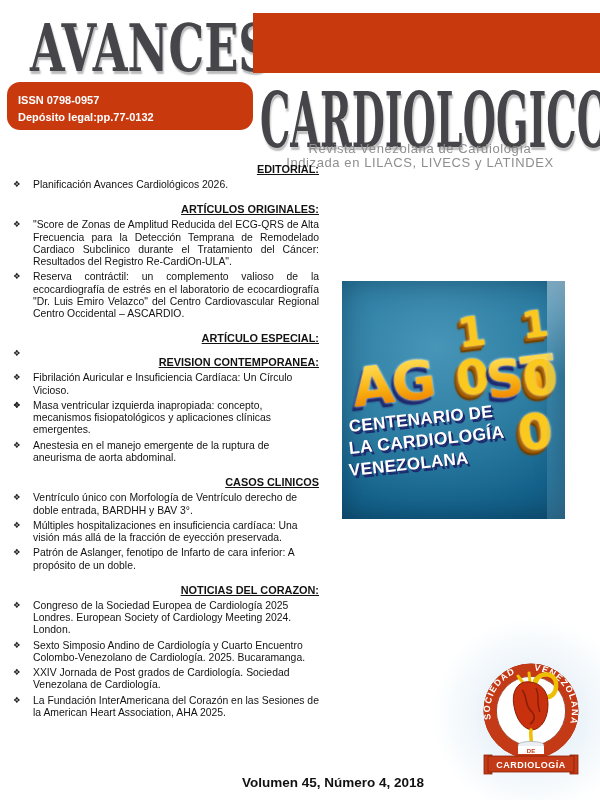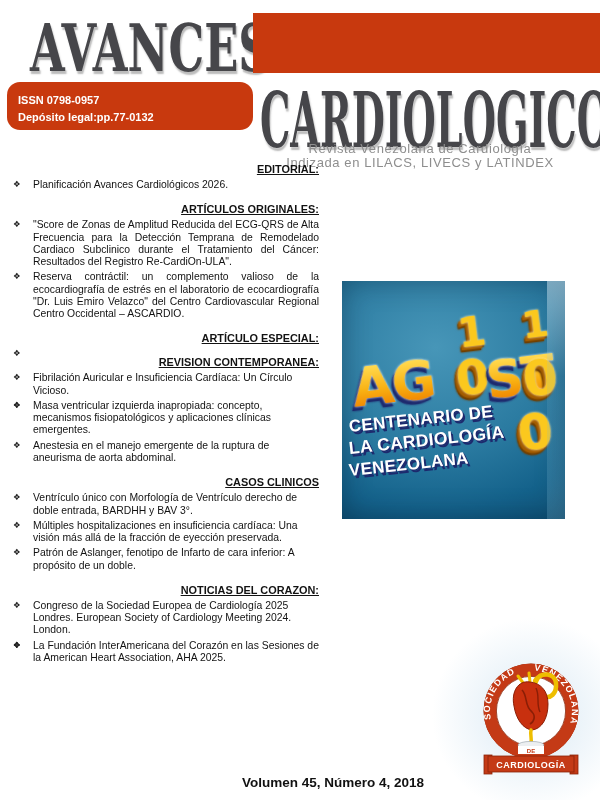--- a/index.html
+++ b/index.html
@@ -103,22 +103,22 @@
       </div>
       <div class="toc-section">
         <div class="toc-heading">CASOS CLINICOS</div>
         <div class="toc-item"><span class="bullet">❖</span><span>Ventrículo único con Morfología de Ventrículo derecho de doble entrada, BARDHH y BAV 3°.</span></div>
         <div class="toc-item"><span class="bullet">❖</span><span>Múltiples hospitalizaciones en insuficiencia cardíaca: Una visión más allá de la fracción de eyección preservada.</span></div>
         <div class="toc-item"><span class="bullet">❖</span><span>Patrón de Aslanger, fenotipo de Infarto de cara inferior: A propósito de un doble.</span></div>
       </div>
       <div class="toc-section">
         <div class="toc-heading">NOTICIAS DEL CORAZON:</div>
         <div class="toc-item"><span class="bullet">❖</span><span>Congreso de la Sociedad Europea de Cardiología 2025 Londres. European Society of Cardiology Meeting 2024. London.</span></div>
-        <div class="toc-item"><span class="bullet">❖</span></div>
-        <div class="toc-item"><span class="bullet">❖</span></div>
+        <div class="toc-item"><span class="bullet">❖</span><span>Sexto Simposio Andino de Cardiología y Cuarto Encuentro Colombo-Venezolano de Cardiología. 2025. Bucaramanga.</span></div>
+        <div class="toc-item"><span class="bullet">❖</span><span>XXIV Jornada de Post grados de Cardiología. Sociedad Venezolana de Cardiología.</span></div>
         <div class="toc-item"><span class="bullet">❖</span><span>La Fundación InterAmericana del Corazón en las Sesiones de la American Heart Association, AHA 2025.</span></div>
       </div>
     </div>
 
   <div class="poster">
     <span class="digit d-one1">1</span>
     <span class="agosto w-ag">AG</span>
     <span class="digit d-zero1">0</span>
     <span class="agosto w-st">ST</span>
     <span class="digit d-one2">1</span>

